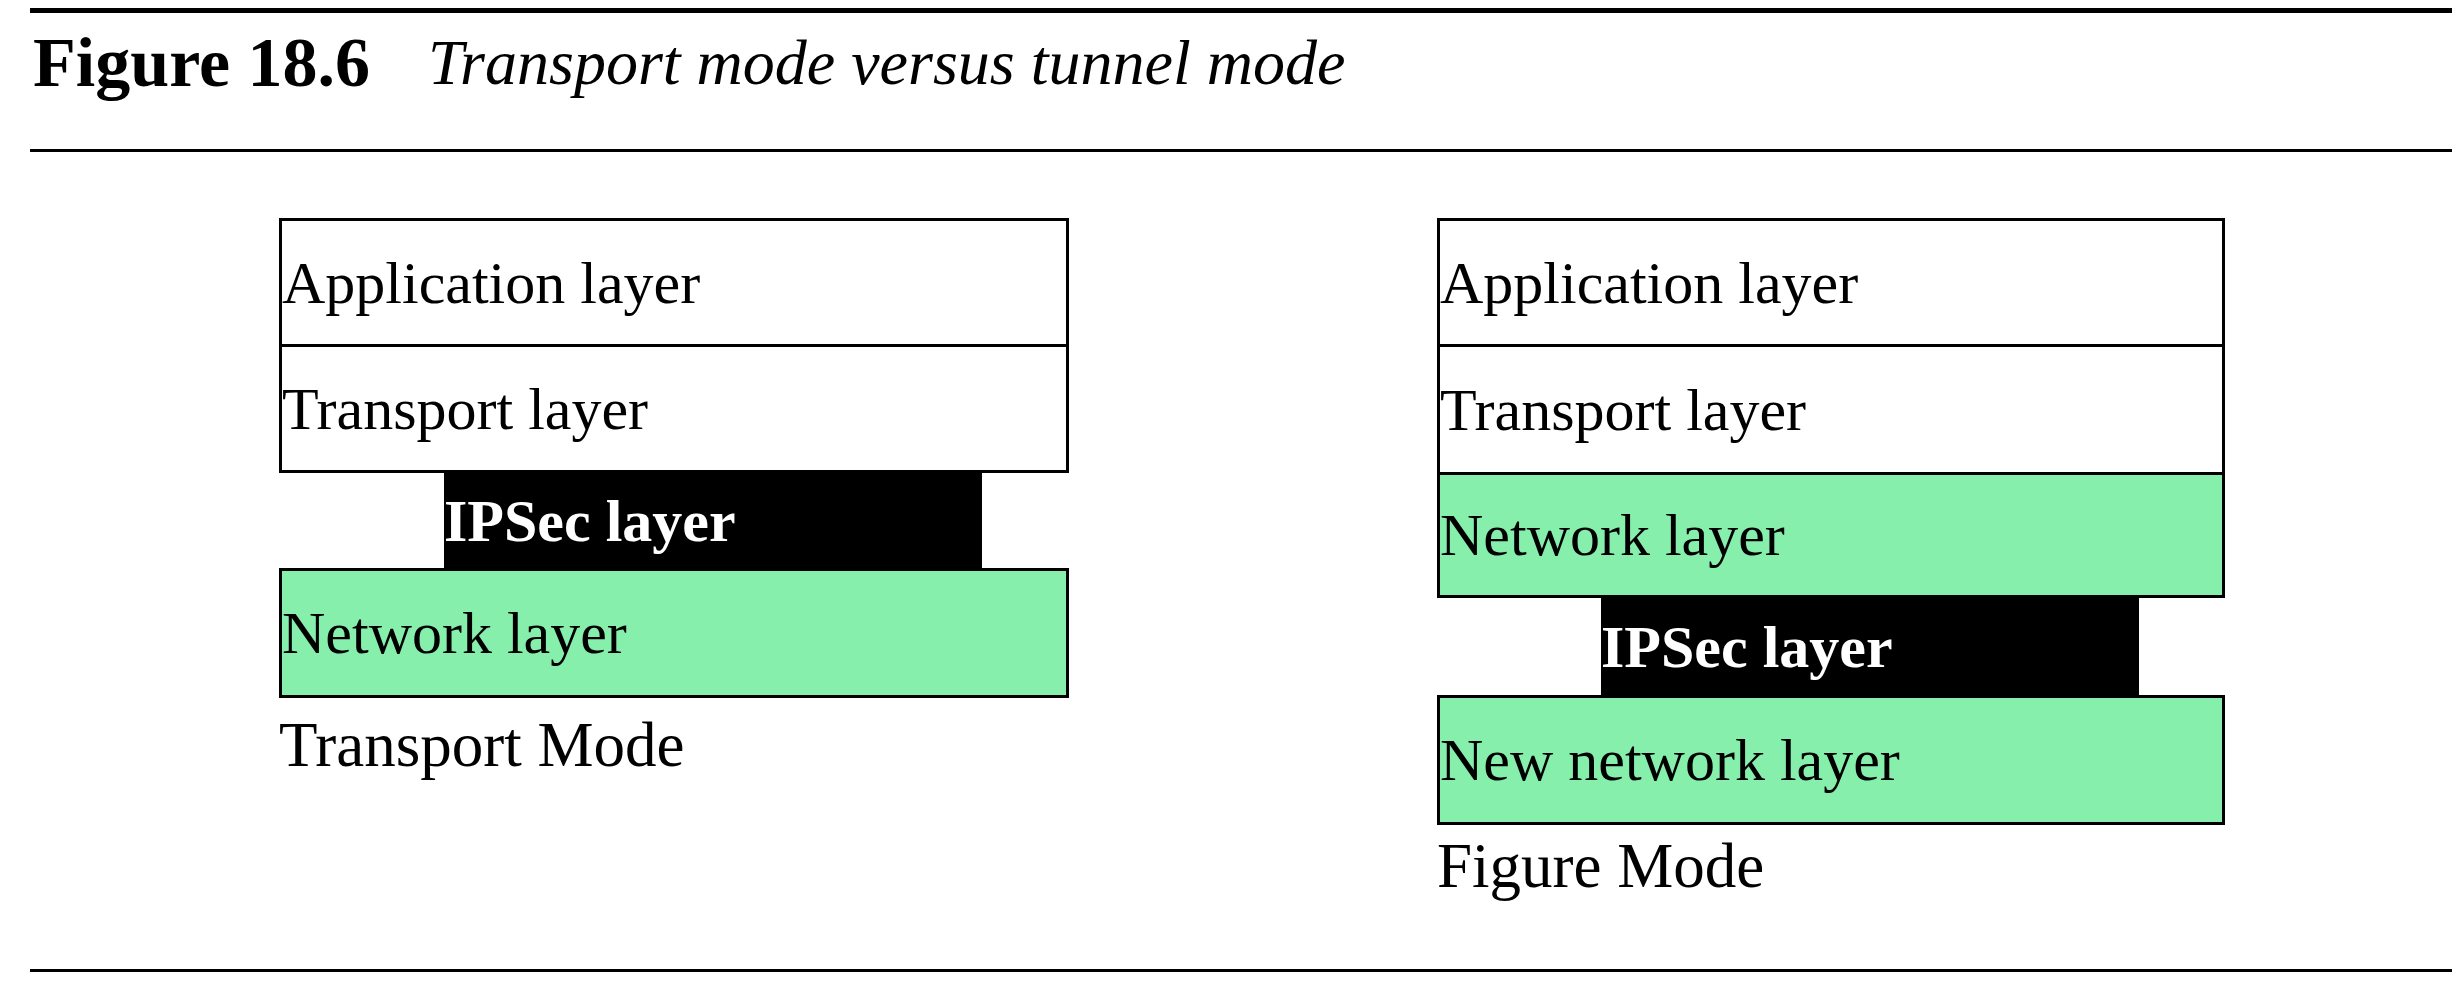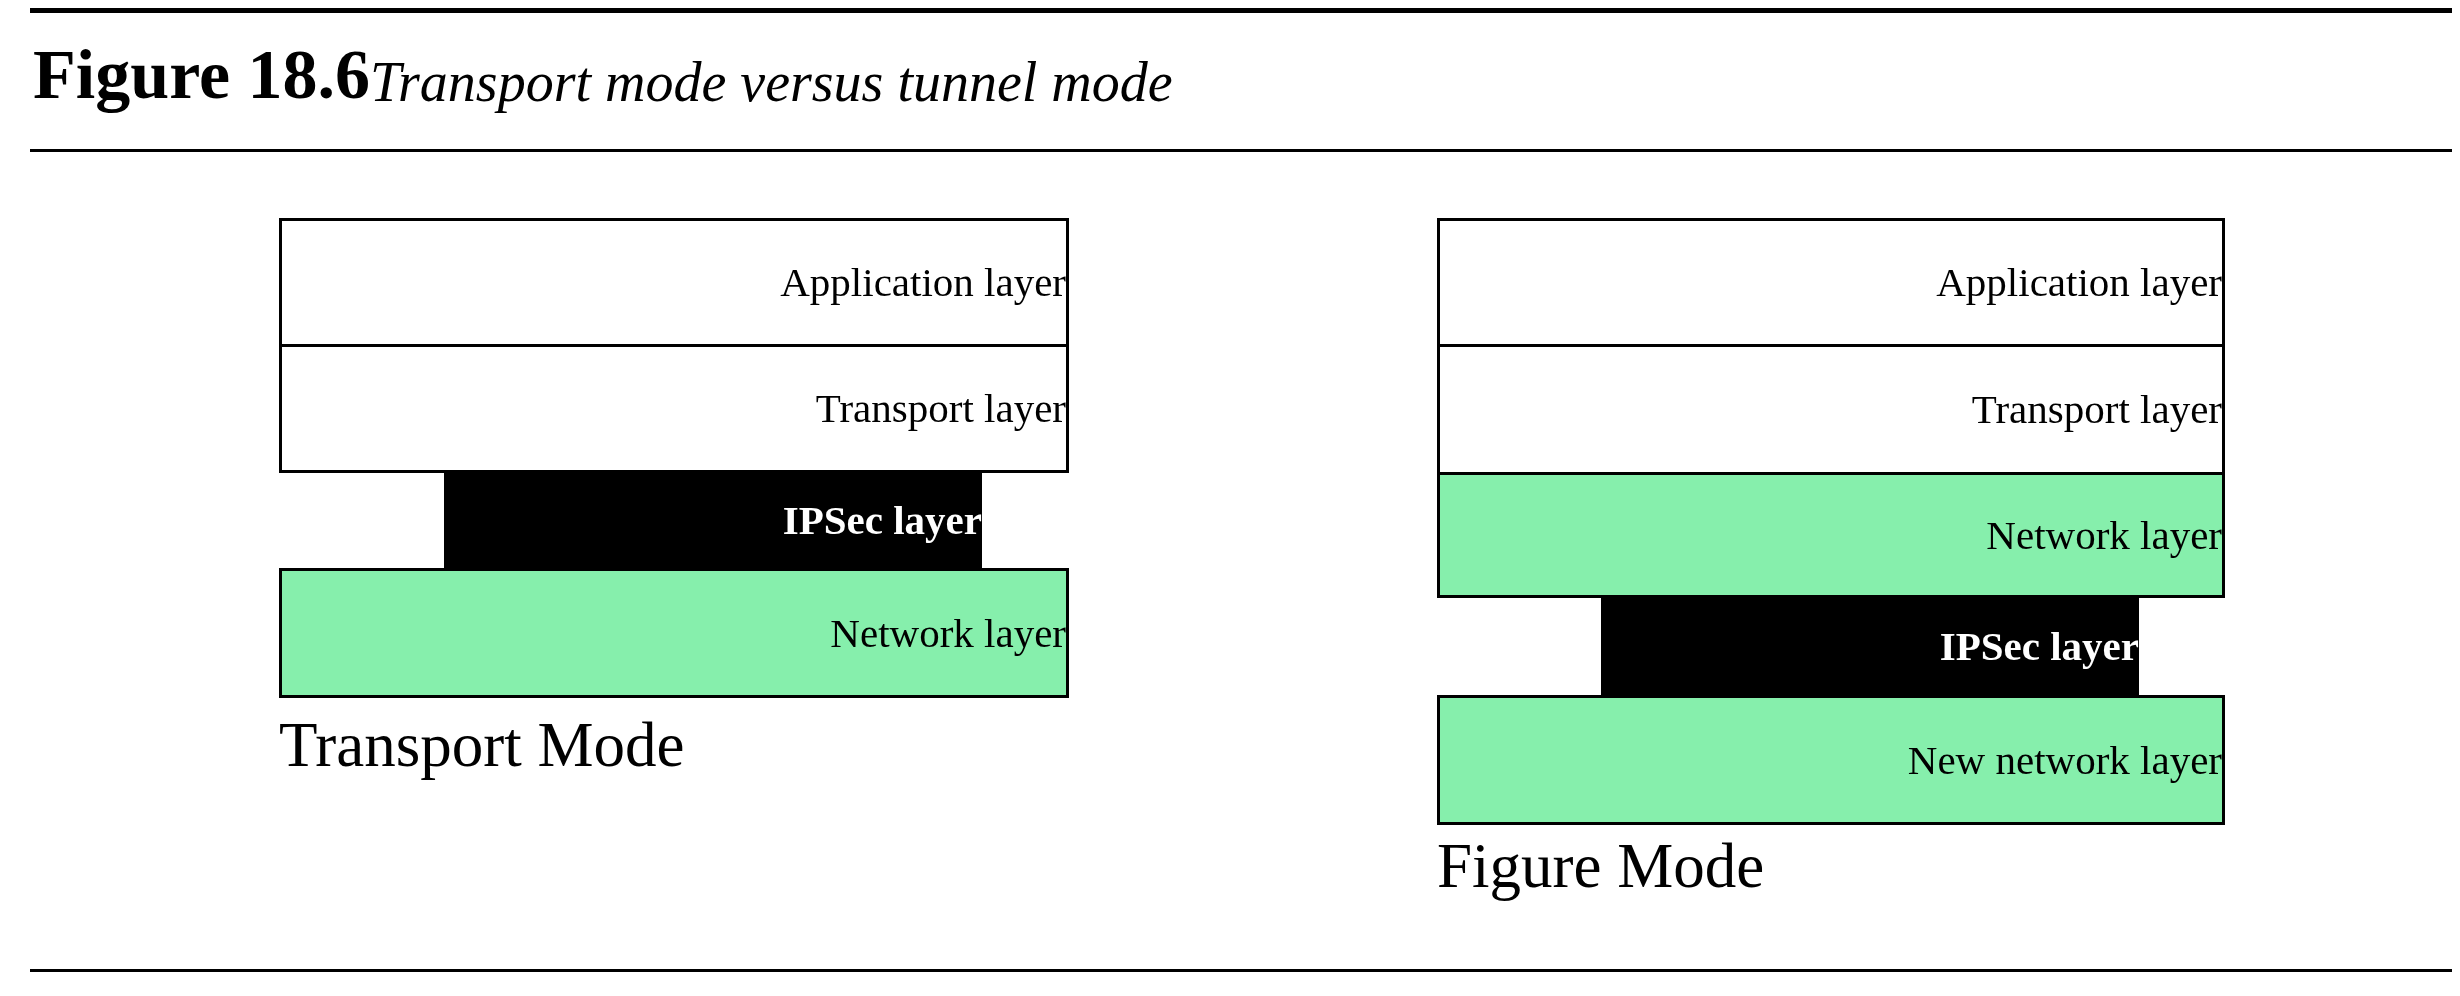--- a/index.html
+++ b/index.html
@@ -20,45 +20,46 @@
     position: absolute;
     background: #000000;
   }
   .rule.top    { left: 30px;  top: 8px;   width: 2422px; height: 5px; }
   .rule.title  { left: 30px;  top: 149px; width: 2422px; height: 3px; }
   .rule.bottom { left: 30px;  top: 969px; width: 2422px; height: 3px; }
 
   .figure-header {
     position: absolute;
     left: 33px;
-    top: 40px;
+    top: 28px;
     display: flex;
-    align-items: flex-end;
+    align-items: center;
+    gap: 58px;
     white-space: nowrap;
   }
   .figure-label {
     font-size: 70px;
     font-weight: bold;
     line-height: 1;
   }
   .figure-title {
-    font-size: 56px;
+    font-size: 64px;
     font-style: italic;
     line-height: 1;
   }
 
   .layer-box {
     position: absolute;
     box-sizing: border-box;
     border: 3px solid #000000;
     background: #ffffff;
     display: flex;
     align-items: center;
-    justify-content: flex-end;
-    font-size: 41px;
+    justify-content: flex-start;
+    font-size: 60px;
     line-height: 1;
     text-align: center;
   }
   .layer-box.shaded {
     background: #86efac;
   }
   .layer-box.ipsec {
     background: #000000;
     border: none;
     color: #ffffff;

